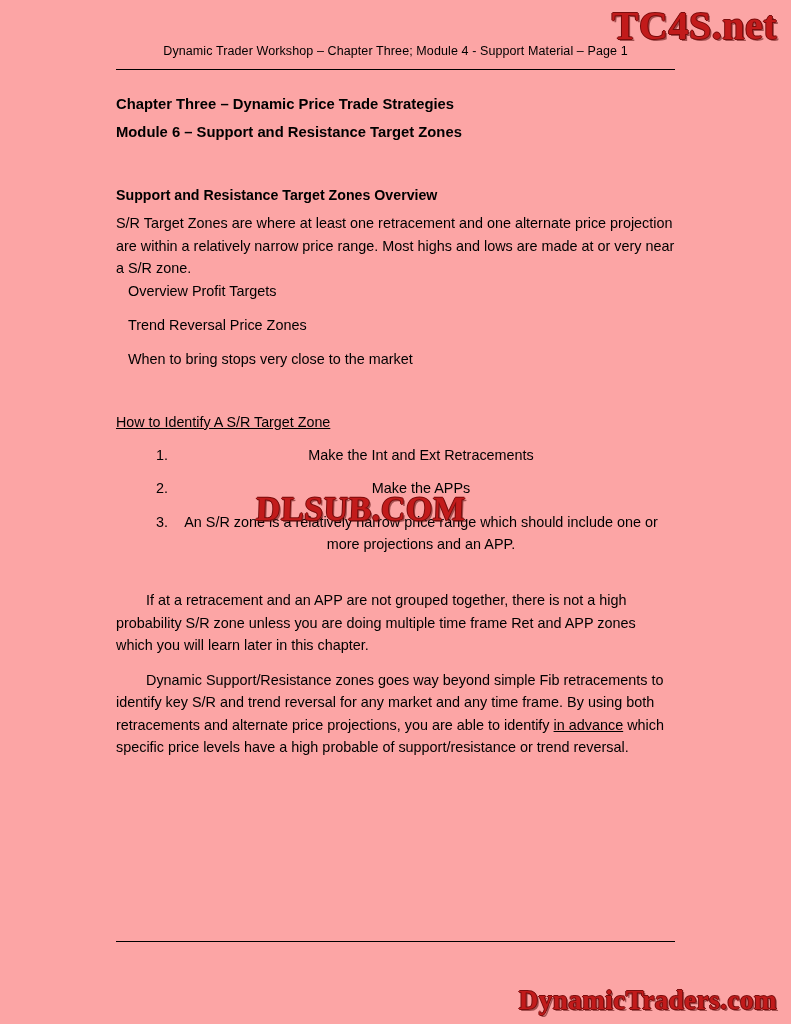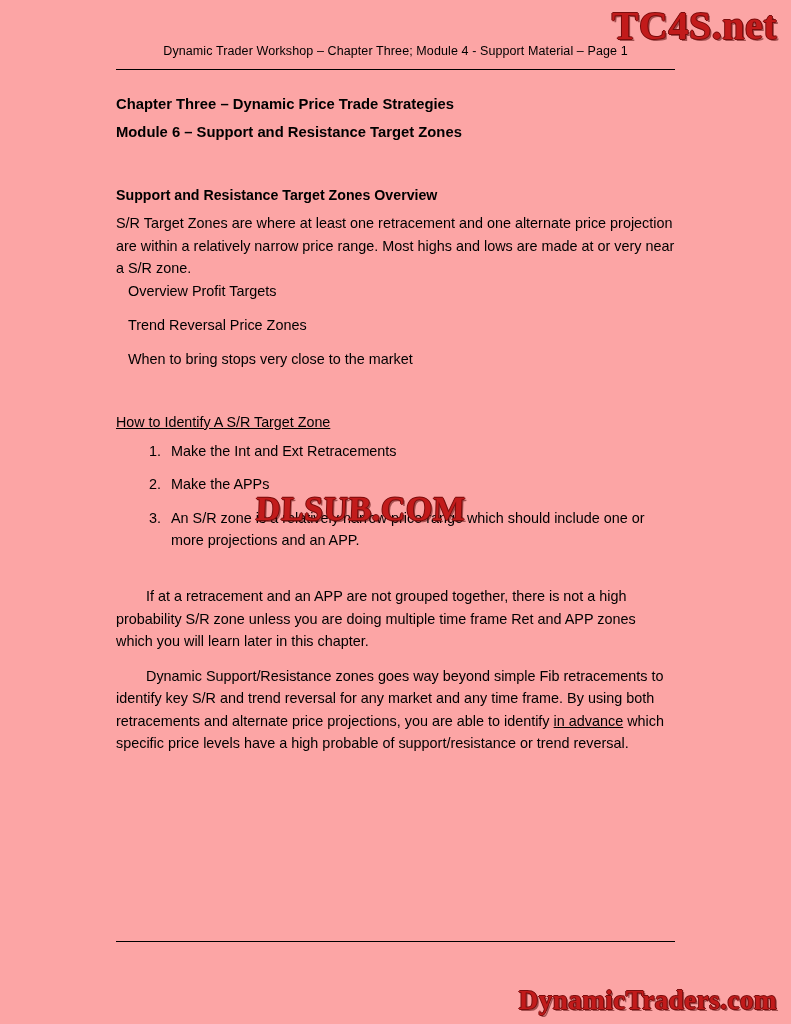--- a/index.html
+++ b/index.html
@@ -131,22 +131,23 @@
     list-style: none;
     margin: 0;
     padding: 0 0 0 12px;
   }
   ul.plain li {
     margin: 0 0 12px 0;
     font-size: 14.4px;
   }
 
   ol.numbered {
-    margin: 5px;
+    margin: 12px;
     padding-left: 44px;
+    text-align: center;
   }
   ol.numbered li {
     margin: 0 0 12px 0;
     font-size: 14.4px;
     line-height: 1.5;
     padding-left: 6px;
   }
 
   .para-block {
     margin-top: 34px;

